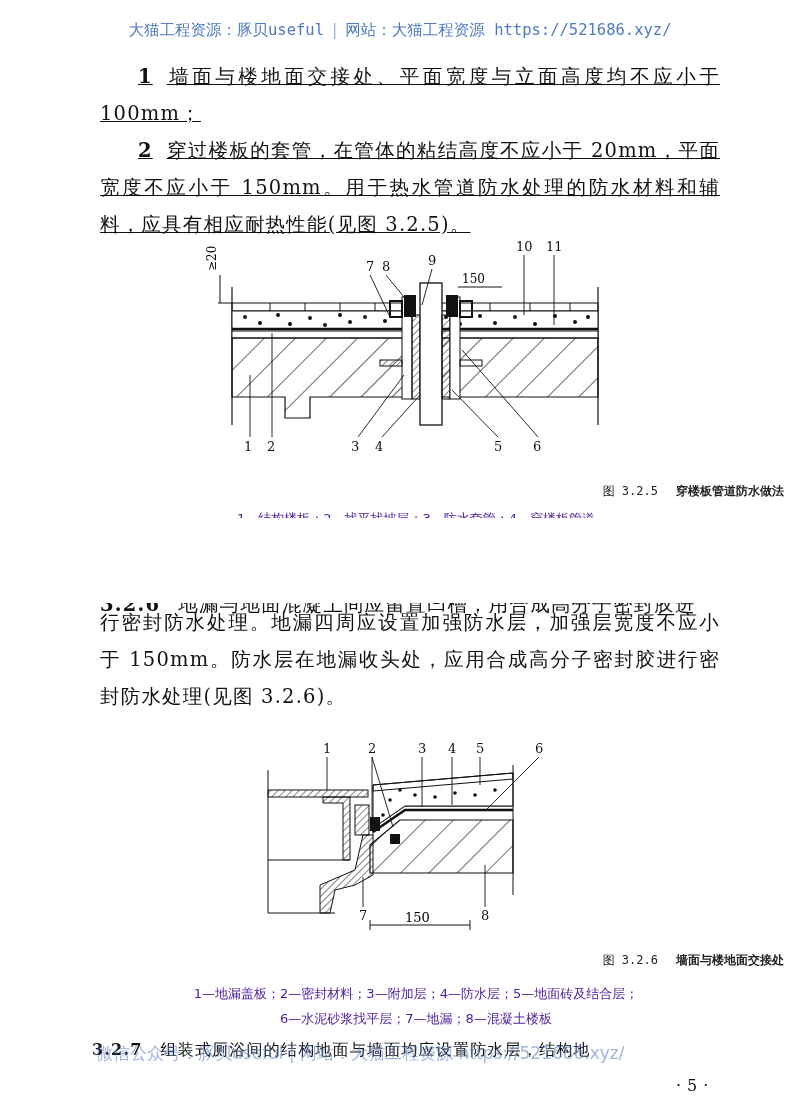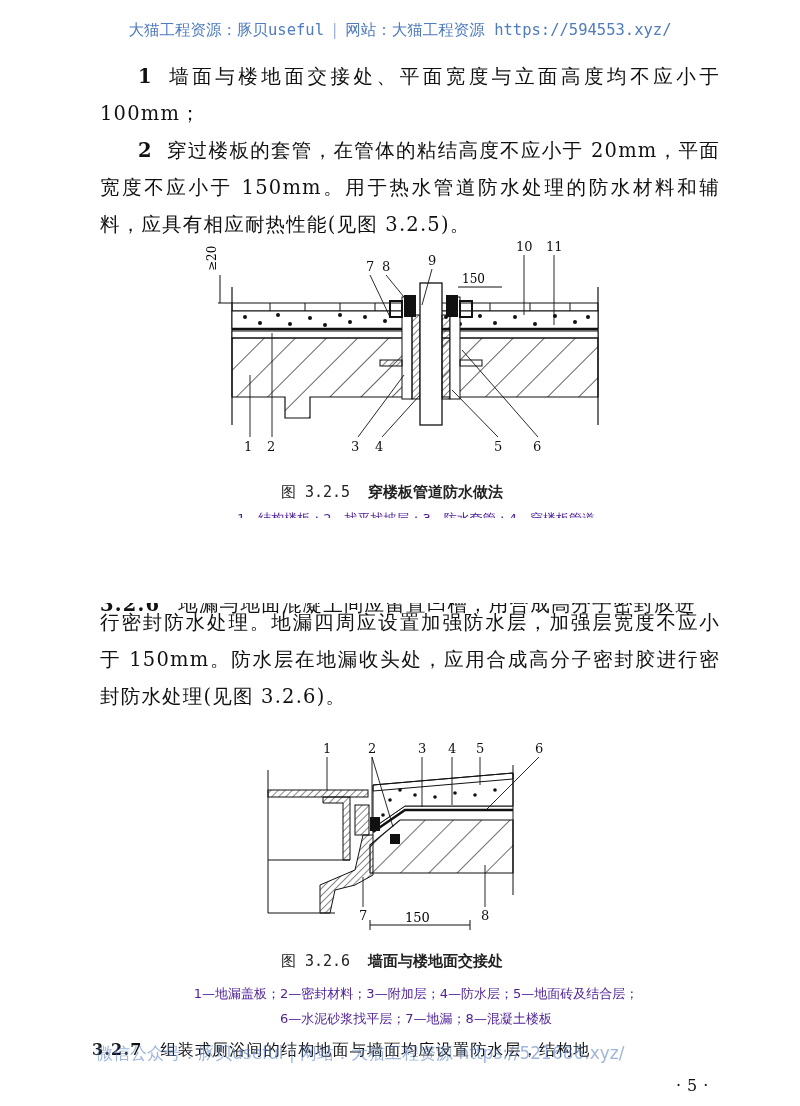--- a/index.html
+++ b/index.html
@@ -13,21 +13,21 @@
     font-size: 15.5px; color: #4f7bbf; letter-spacing: 0px;
   }
   .watermark-top .sep { color: #9bb3d8; margin: 0 6px; }
   .para {
     position: absolute; left: 100px; width: 620px; font-size: 19.5px; line-height: 37px;
     letter-spacing: 1.2px; text-align: justify;
   }
   .para .num { font-weight: bold; margin-right: 14px; }
   .indent { text-indent: 38px; }
   .fig-caption {
-    position: absolute; left: 0; width: 784px; text-align: center; font-size: 15px;
+    position: absolute; left: 0; width: 784px; text-align: right; font-size: 12px;
     font-family: "DejaVu Sans", "Liberation Sans", sans-serif; font-weight: bold; color: #222;
   }
   .fig-caption .figno { font-weight: normal; font-family: "DejaVu Sans Mono", monospace; margin-right: 18px; }
   .legend {
     position: absolute; left: 16px; width: 800px; text-align: center; font-size: 13px;
     font-family: "DejaVu Sans", "Liberation Sans", sans-serif; color: #4c1d95; white-space: nowrap;
   }
   .clip-bottom { position: absolute; overflow: hidden; }
   .clip-top { position: absolute; overflow: hidden; }
   .sec-no { font-weight: bold; margin-right: 18px; font-family: "DejaVu Serif", serif; }
@@ -37,28 +37,28 @@
   .wm-overlay {
     position: absolute; left: 96px; top: 1042px; font-size: 17px; color: rgba(80,120,190,0.55);
     font-family: "DejaVu Sans", sans-serif; white-space: nowrap; pointer-events: none;
   }
   svg text { font-family: "DejaVu Serif", "Liberation Serif", serif; }
 </style>
 </head>
 <body>
 
 <div class="watermark-top">
-  <span>大猫工程资源：豚贝useful</span><span class="sep">|</span><span>网站：大猫工程资源 https://594553.xyz/</span>
-</div>
-
-<div class="para indent" style="top:58px;">
+  <span>大猫工程资源：豚贝useful</span><span class="sep">|</span><span>网站：大猫工程资源 https://521686.xyz/</span>
+</div>
+
+<div class="para indent" style="top:58px;text-decoration:underline;">
   <span class="num">1</span><span>墙面与楼地面交接处、平面宽度与立面高度均不应小于100mm；</span>
 </div>
 
-<div class="para indent" style="top:132px;">
+<div class="para indent" style="top:132px;text-decoration:underline;">
   <span class="num">2</span><span>穿过楼板的套管，在管体的粘结高度不应小于 20mm，平面宽度不应小于 150mm。用于热水管道防水处理的防水材料和辅料，应具有相应耐热性能(见图 3.2.5)。</span>
 </div>
 
 <svg style="position:absolute;left:190px;top:225px;" width="420" height="240" viewBox="0 0 420 240">
   <defs>
     <pattern id="hatch" patternUnits="userSpaceOnUse" width="22" height="22" patternTransform="rotate(45)">
       <line x1="0" y1="0" x2="0" y2="22" stroke="#111" stroke-width="1.3"></line>
     </pattern>
     <pattern id="hatchfine" patternUnits="userSpaceOnUse" width="5" height="5" patternTransform="rotate(45)">
       <line x1="0" y1="0" x2="0" y2="5" stroke="#111" stroke-width="1"></line>

